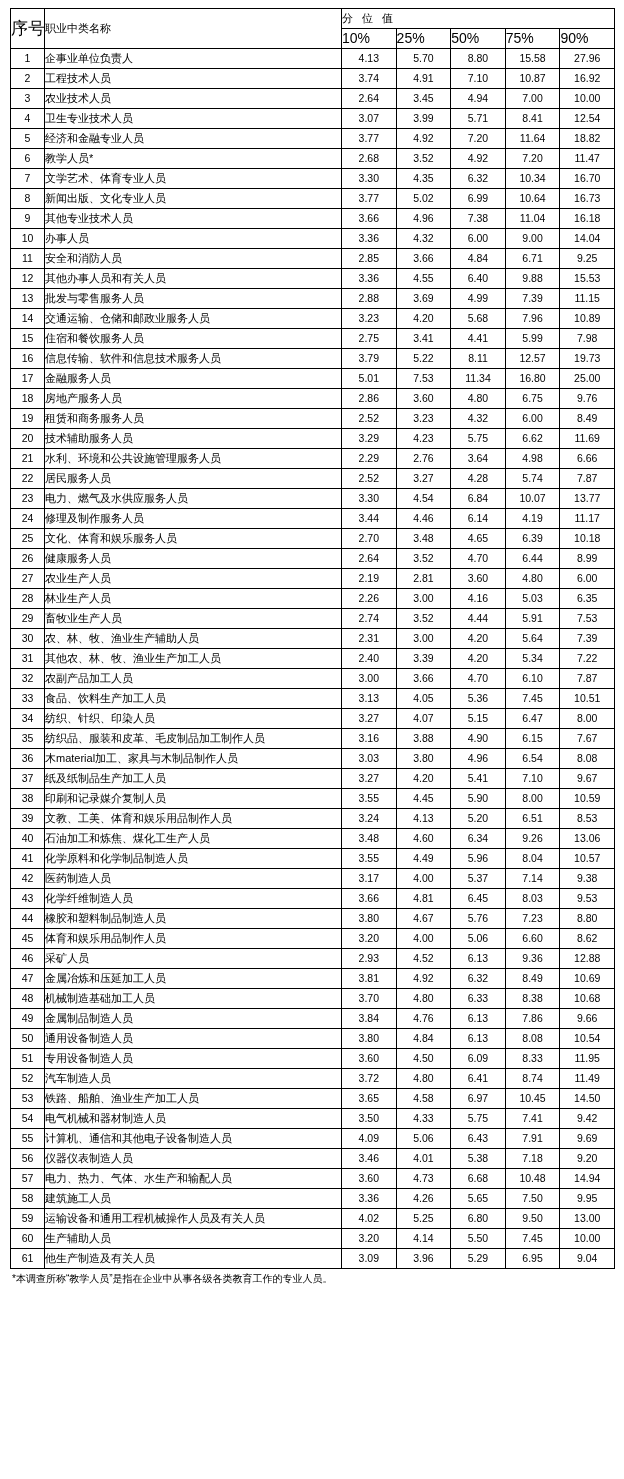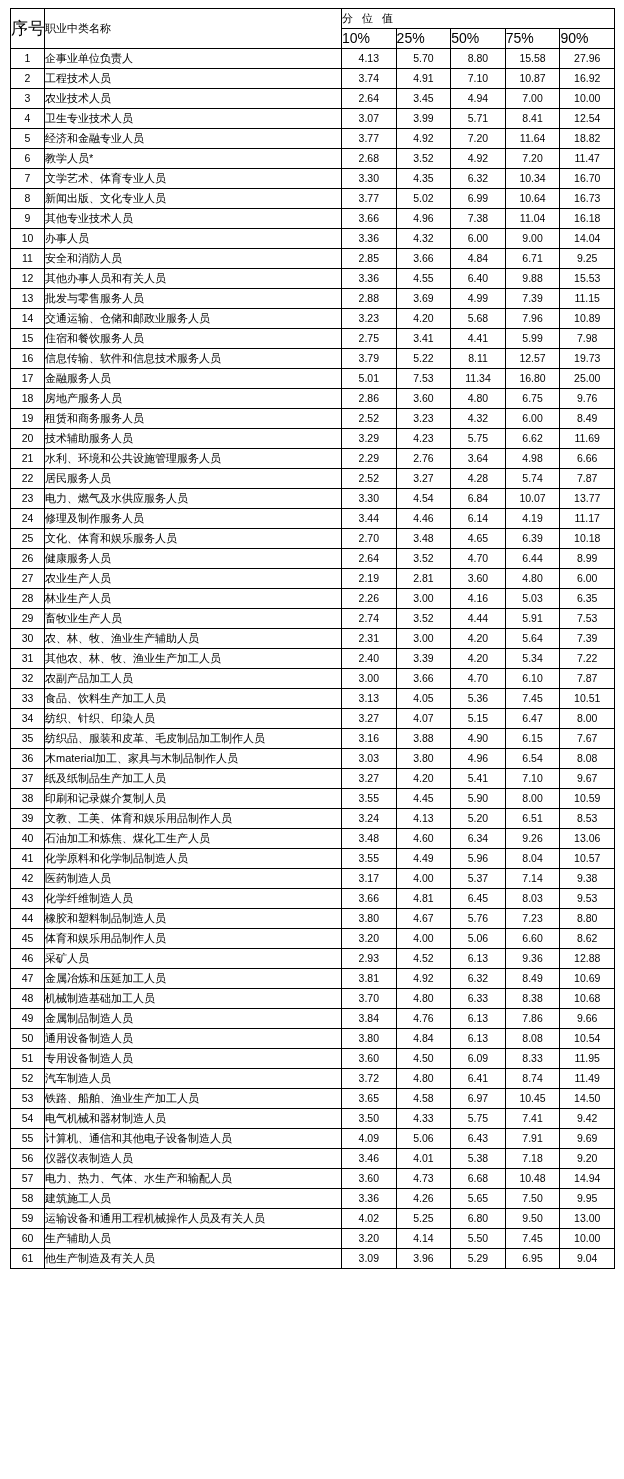--- a/index.html
+++ b/index.html
@@ -662,13 +662,14 @@
           <td class="c-name">他生产制造及有关人员</td>
           <td class="c-val">3.09</td>
           <td class="c-val">3.96</td>
           <td class="c-val">5.29</td>
           <td class="c-val">6.95</td>
           <td class="c-val">9.04</td>
         </tr>
       </tbody>
   </table>
 
+  <div class="footnote">*本调查所称“教学人员”是指在企业中从事各级各类教育工作的专业人员。</div>
 </div>
 
 </body></html>

